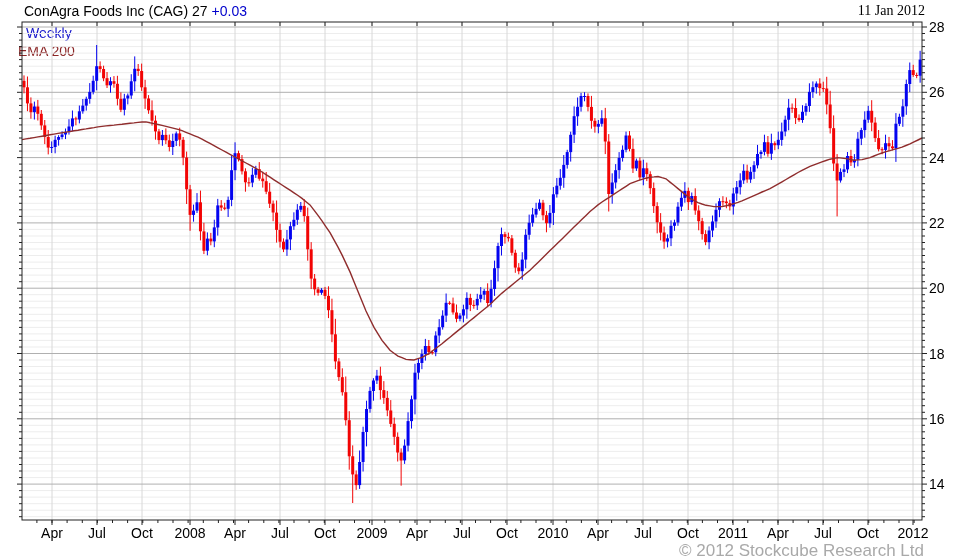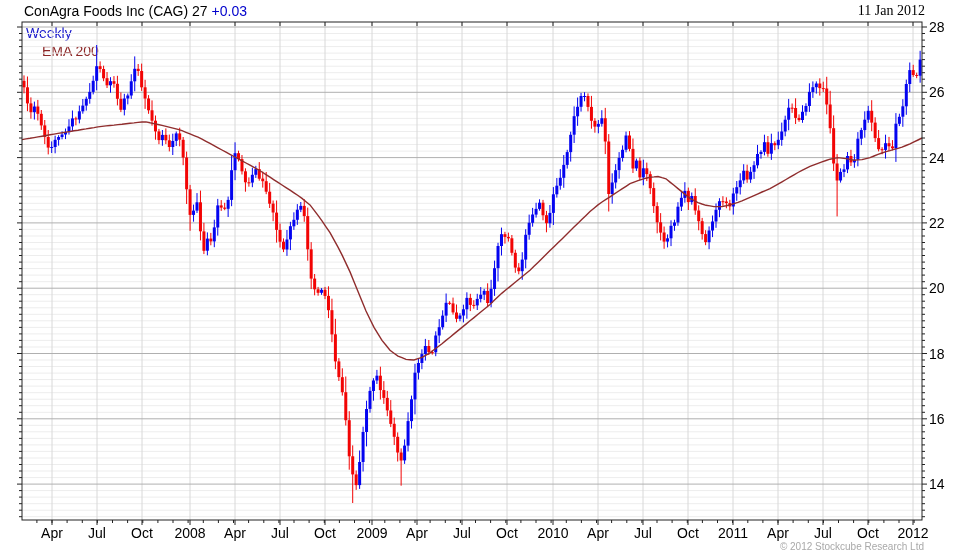--- a/index.html
+++ b/index.html
@@ -5,22 +5,22 @@
   html,body{margin:0;padding:0;background:#ffffff;}
   #app{position:relative;width:980px;height:560px;background:#ffffff;overflow:hidden;
        font-family:"Liberation Sans",sans-serif;}
   .hdr{position:absolute;top:2px;height:18px;line-height:18px;font-size:14px;color:#000;white-space:nowrap;}
   #hdr-title{left:24px;}
   #hdr-change{color:#0000cc;}
   #hdr-site{right:167px;}
   #hdr-date{right:55px;font-family:Liberation Serif, serif;}
   .legend{position:absolute;font-size:14px;line-height:15px;white-space:nowrap;}
   #legend-tf{left:26px;top:26px;color:#1a1acc;}
-  #legend-ema{left:42px;top:44px;color:#8b2525;}
-  #copyright{position:absolute;right:56px;top:541px;font-size:10px;color:#a9a9a9;white-space:nowrap;}
+  #legend-ema{left:18px;top:44px;color:#8b2525;}
+  #copyright{position:absolute;right:56px;top:541px;font-size:17px;color:#a9a9a9;white-space:nowrap;}
   svg{position:absolute;left:0;top:0;}
   svg text{font-family:"Liberation Sans",sans-serif;}
 </style>
 </head>
 <body>
 
 <div id="app">
   <div class="hdr" id="hdr-title"><span>ConAgra Foods Inc (CAG) 27</span>&nbsp;<span id="hdr-change">+0.03</span></div>
   <div class="hdr" id="hdr-date">11 Jan 2012</div>
 

